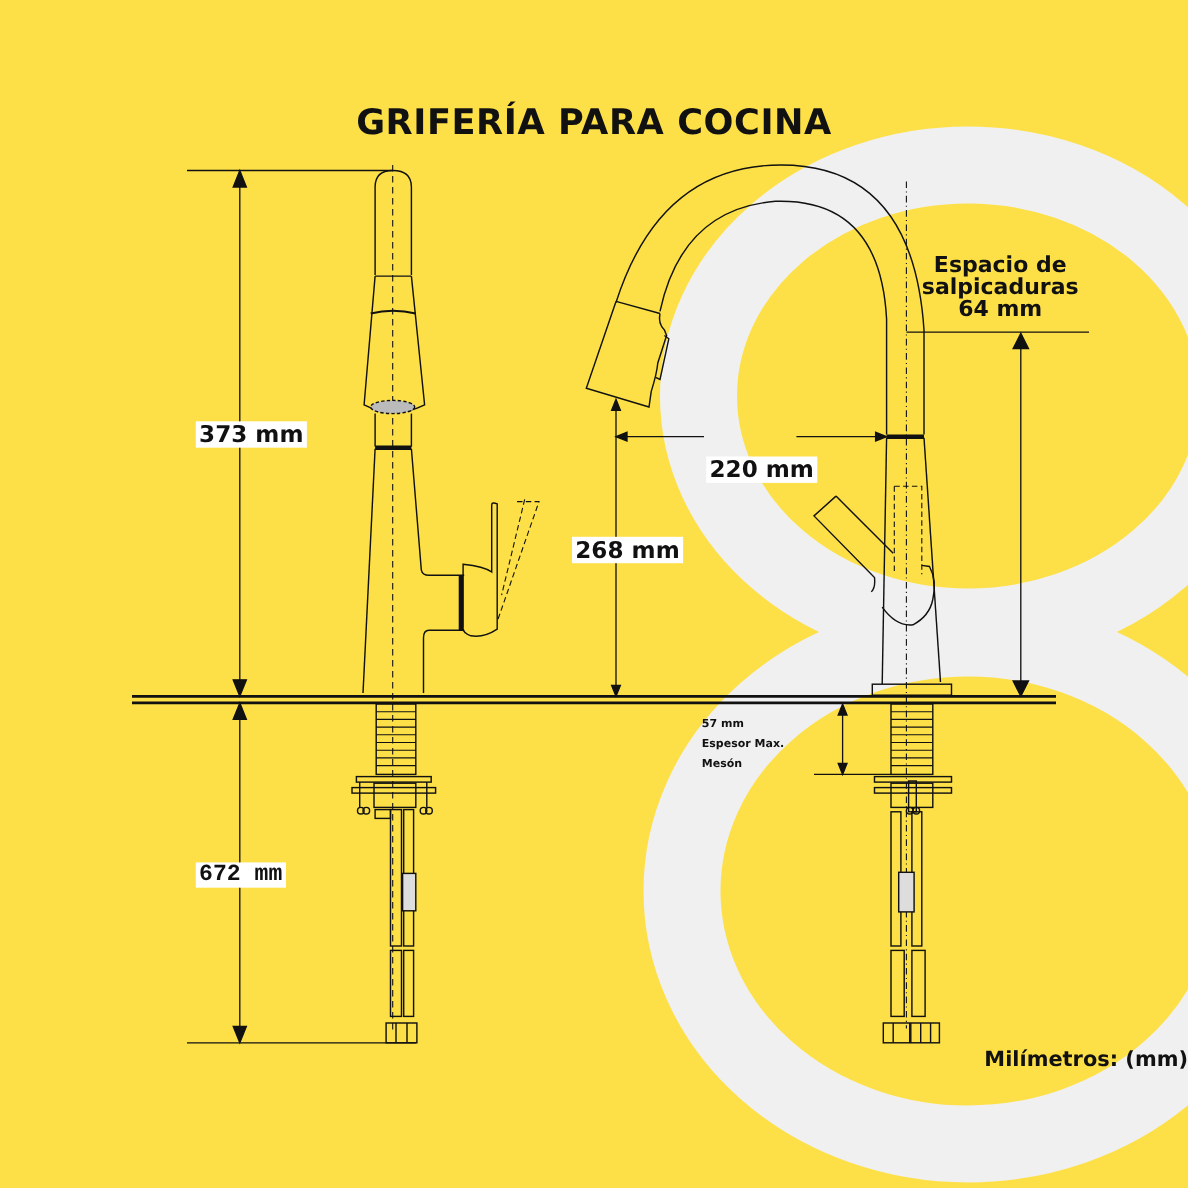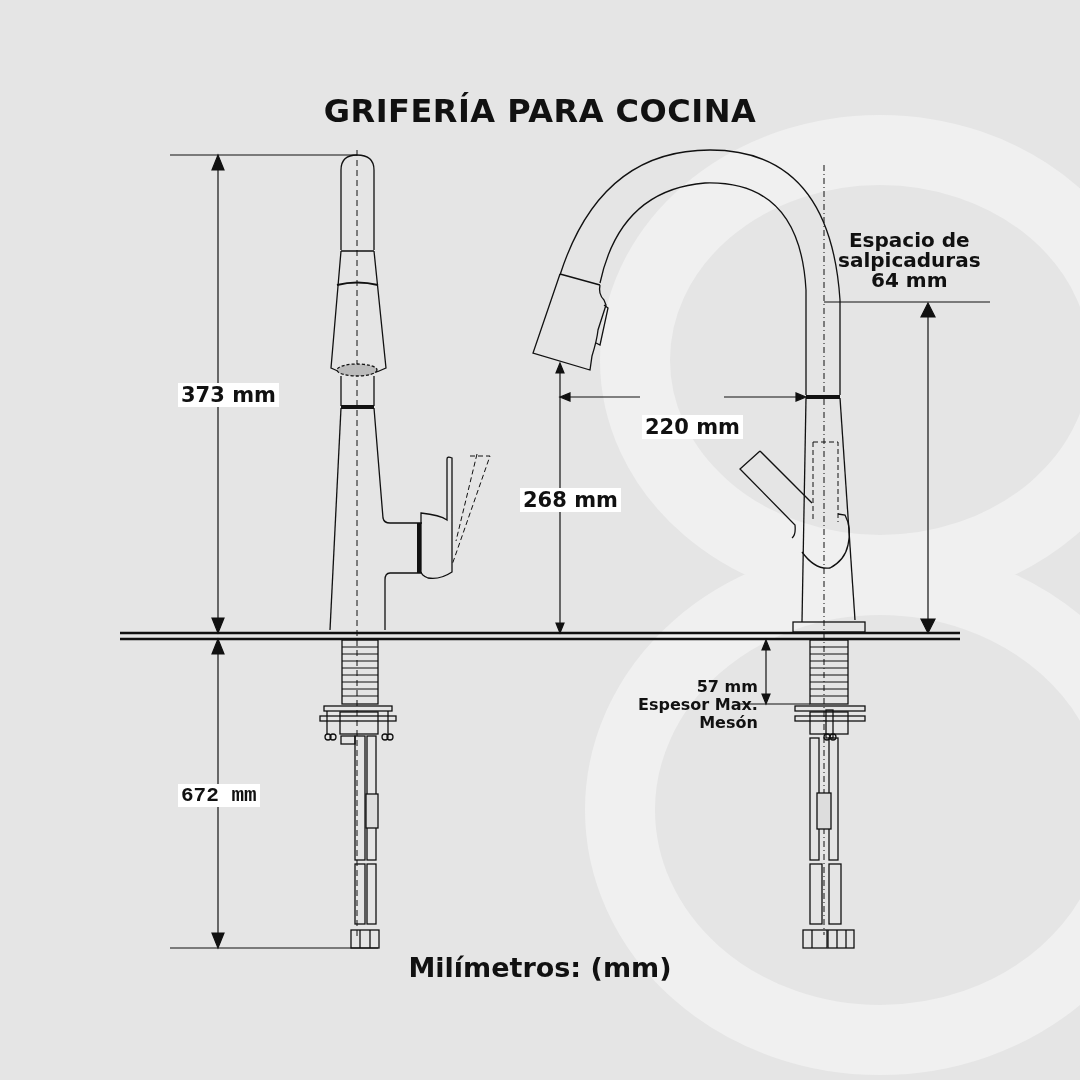--- a/index.html
+++ b/index.html
@@ -1,27 +1,27 @@
 <!DOCTYPE html>
 <html><head>
 <meta charset="utf-8">
 <style>
   html,body{margin:0;padding:0;background:#ffffff;}
-  #stage{position:relative;width:1080px;height:1080px;overflow:hidden;background:#e5e5e5;font-family:"DejaVu Sans","Liberation Sans",sans-serif;}
+  #stage{position:relative;width:1080px;height:1080px;overflow:hidden;background:#fde047;font-family:"DejaVu Sans","Liberation Sans",sans-serif;}
   svg.drawing{position:absolute;left:0;top:0;width:1080px;height:1080px;}
   .lbl{position:absolute;color:#111111;font-weight:bold;font-family:"DejaVu Sans","Liberation Sans",sans-serif;white-space:nowrap;}
   .title{left:0;width:1080px;top:92px;text-align:center;font-size:32px;letter-spacing:0.5px;}
-  .footer{left:0;width:1080px;top:952px;text-align:center;font-size:27px;}
+  .footer{left:0;width:1080px;top:952px;text-align:right;font-size:19px;}
   .dim{font-size:21px;background:#ffffff;padding:0 3px;}
   .d373{left:178px;top:383px;}
   .d672{left:178px;top:784px;font-family:Liberation Mono, monospace;}
   .d207{left:520px;top:488px;}
   .d220{left:642px;top:387px;margin-top:28px;}
   .splash{left:838px;top:230px;font-size:20px;text-align:center;line-height:20px;background:transparent;}
-  .counter{left:638px;top:650px;font-size:16px;text-align:right;line-height:18px;background:transparent;margin-top:28px;}
+  .counter{left:638px;top:650px;font-size:10px;text-align:left;line-height:18px;background:transparent;}
 </style>
 </head>
 <body>
 
 <div id="stage">
 
   <svg class="drawing" viewBox="0 0 1080 1080" xmlns="http://www.w3.org/2000/svg">
 
     <g fill="none" stroke="#f0f0f0" stroke-width="70">
       <ellipse cx="880" cy="360" rx="245" ry="210"></ellipse>

